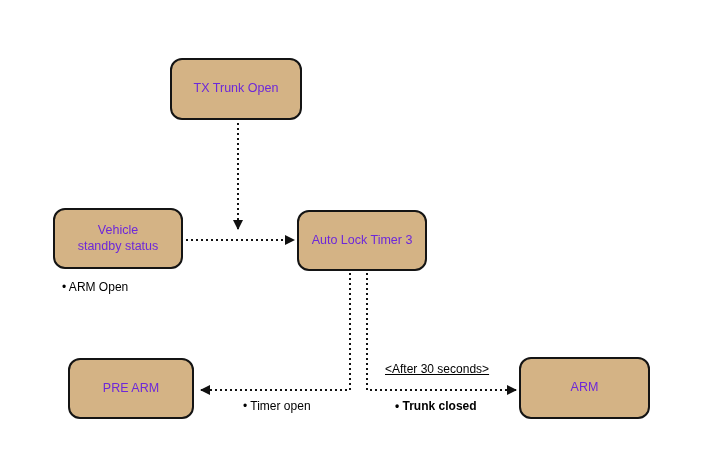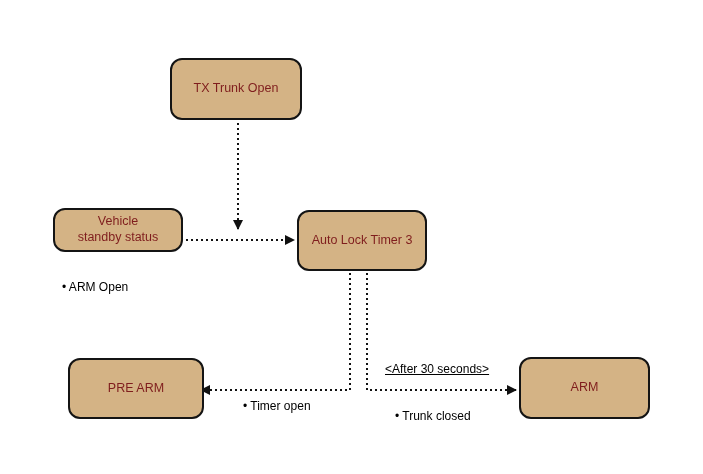--- a/index.html
+++ b/index.html
@@ -34,42 +34,42 @@
     position: absolute;
     background: #d4b385;
     border: 2px solid #141414;
     border-radius: 12px;
     box-sizing: border-box;
     display: flex;
     align-items: center;
     justify-content: center;
     text-align: center;
     font-size: 12.5px;
-    color: #7f1d1d;
+    color: #6d28d9;
   }
   .node .node-label {
     white-space: pre-line;
     line-height: 1.25;
   }
   .node-tx      { left: 170px; top: 58px;  width: 132px; height: 62px; }
-  .node-vehicle { left: 53px;  top: 208px; width: 130px; height: 44px; }
+  .node-vehicle { left: 53px;  top: 208px; width: 130px; height: 61px; }
   .node-alt3    { left: 297px; top: 210px; width: 130px; height: 61px; }
-  .node-prearm  { left: 68px;  top: 358px; width: 136px; height: 61px; }
+  .node-prearm  { left: 68px;  top: 358px; width: 126px; height: 61px; }
   .node-arm     { left: 519px; top: 357px; width: 131px; height: 62px; }
   .edge-label {
     position: absolute;
     font-size: 12px;
     color: #000000;
     white-space: nowrap;
   }
   .lbl-trunk-openable { left: 248px; top: 164px; }
   .lbl-arm-state      { left: 62px;  top: 280px; }
   .lbl-trunk-open     { left: 243px; top: 399px; }
   .lbl-after-30s      { left: 385px; top: 362px; text-decoration: underline; }
-  .lbl-trunk-closed   { left: 395px; top: 409px; }
+  .lbl-trunk-closed   { left: 395px; top: 399px; font-weight: bold; }
 </style>
 </head>
 <body>
 
 <div class="canvas">
 
   <svg class="arrows" width="703" height="474" viewBox="0 0 703 474">
     <defs>
       <marker id="arrowhead" viewBox="0 0 10 10" refX="9" refY="5" markerWidth="5" markerHeight="5" orient="auto-start-reverse">
         <path d="M 0 0 L 10 5 L 0 10 z" fill="#111111"></path>

